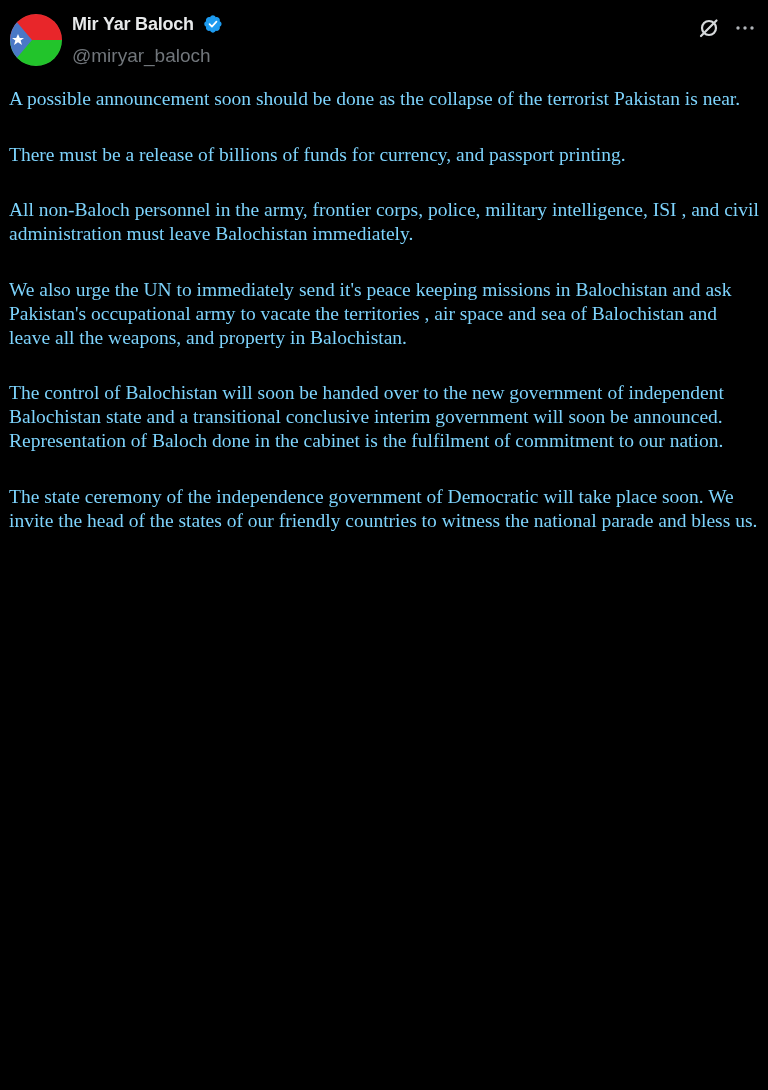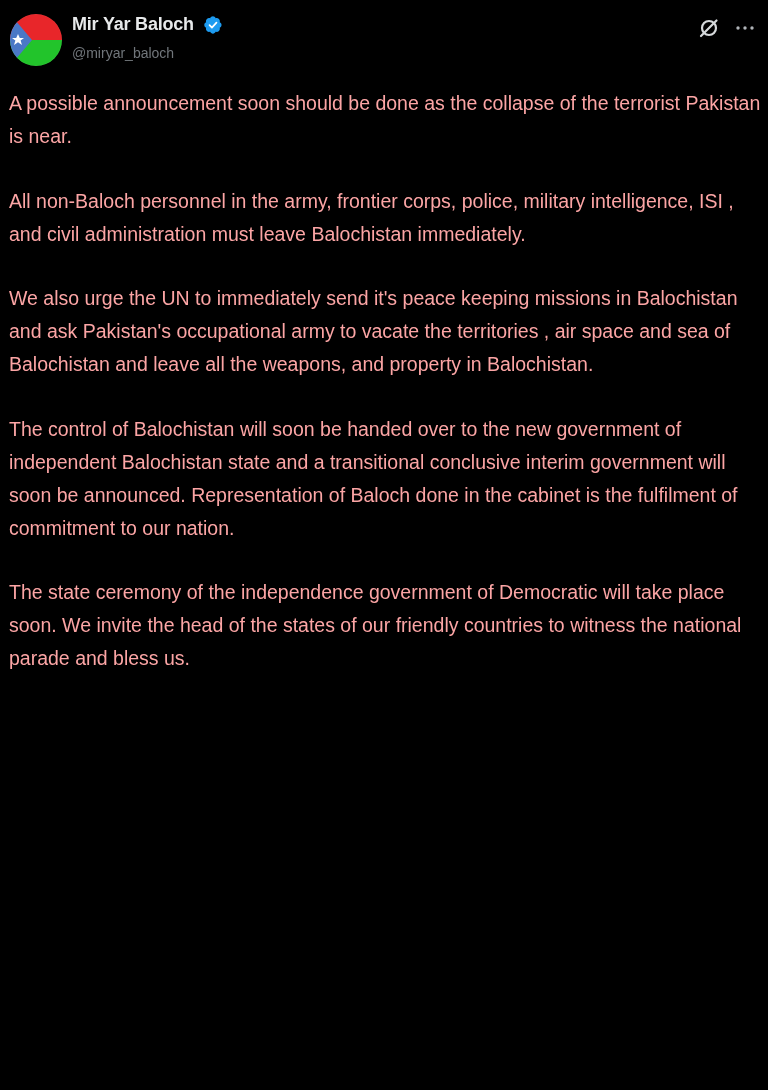--- a/index.html
+++ b/index.html
@@ -29,35 +29,35 @@
       height: 52px;
       border-radius: 50%;
       overflow: hidden;
     }
     .avatar svg { display: block; }
     .name-row {
       position: absolute;
       left: 72px;
       top: 14px;
       display: flex;
-      align-items: flex-end;
+      align-items: flex-start;
       gap: 9px;
     }
     .display-name {
       font-size: 18px;
       font-weight: bold;
       color: #e7e9ea;
       letter-spacing: -0.2px;
     }
     .verified { width: 20px; height: 20px; display: block; }
     .handle {
       position: absolute;
       left: 72px;
       top: 45px;
-      font-size: 14px;
+      font-size: 19px;
       color: #71767b;
     }
     .grok-btn {
       position: absolute;
       left: 697px;
       top: 16px;
       width: 24px;
       height: 24px;
       cursor: pointer;
     }
@@ -68,22 +68,23 @@
       width: 24px;
       height: 24px;
       cursor: pointer;
     }
     .body-text {
       position: absolute;
       left: 9px;
       top: 87px;
       width: 752px;
       font-size: 19.5px;
-      line-height: 33px;
-      color: #fca5a5;
+      line-height: 24px;
+      color: #7dd3fc;
+      font-family: Liberation Serif, serif;
     }
     .para {
       margin: 0 0 31.6px 0;
       white-space: normal;
     }
   </style>
 </head>
 <body>
 
 <div class="header">
@@ -116,17 +117,18 @@
     <svg width="24" height="24" viewBox="0 0 24 24">
       <circle cx="5" cy="12" r="1.7" fill="#b0b4b8"></circle>
       <circle cx="12" cy="12" r="1.7" fill="#b0b4b8"></circle>
       <circle cx="19" cy="12" r="1.7" fill="#b0b4b8"></circle>
     </svg>
   </div>
 </div>
 
 <div class="body-text">
   <p class="para">A possible announcement soon should be done as the collapse of the terrorist Pakistan is near.</p>
+  <p class="para">There must be a release of billions of funds for currency, and passport printing.</p>
   <p class="para">All non-Baloch personnel in the army, frontier corps, police, military intelligence, ISI , and civil administration must leave Balochistan immediately.</p>
   <p class="para">We also urge the UN to immediately send it's peace keeping missions in Balochistan and ask Pakistan's occupational army to vacate the territories , air space and sea of Balochistan and leave all the weapons, and property in Balochistan.</p>
   <p class="para">The control of Balochistan will soon be handed over to the new government of independent Balochistan state and a transitional conclusive  interim government will soon be announced. Representation of Baloch done in the cabinet is the fulfilment of commitment to our nation.</p>
   <p class="para">The state ceremony of the independence government of Democratic will take place soon. We invite the head of the states of our friendly countries to witness the national parade and bless us.</p>
 </div>
 
 </body></html>

